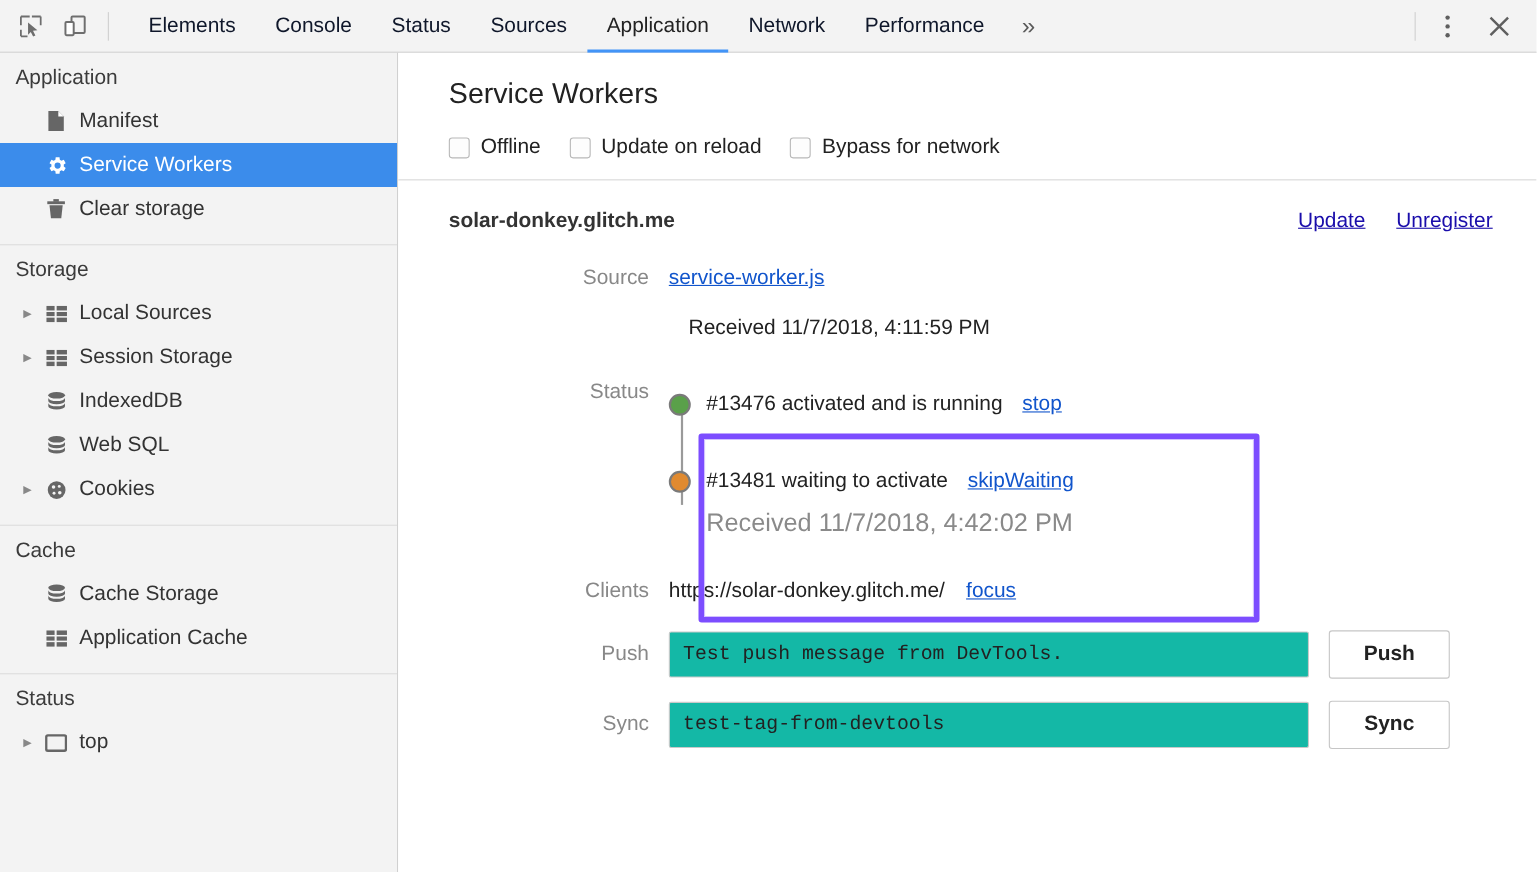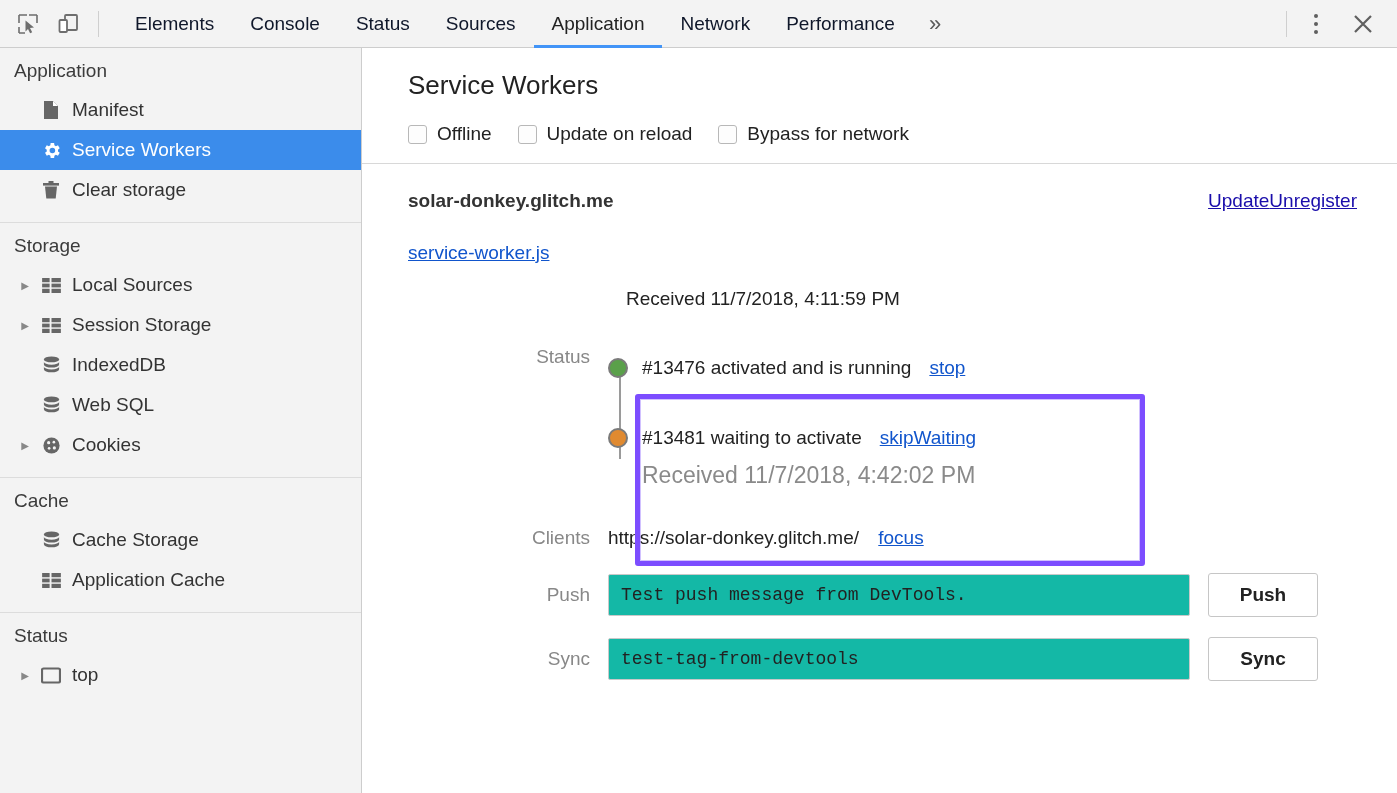--- a/index.html
+++ b/index.html
@@ -225,20 +225,21 @@
     margin-bottom: 26px;
   }
   .reg-scope {
     font-size: 19px;
     font-weight: bold;
     color: #333;
   }
   .reg-actions {
     margin-left: auto;
     display: flex;
+    gap: 28px;
   }
   .link {
     color: #1a0dab;
     text-decoration: underline;
     font-size: 19px;
     cursor: pointer;
   }
   .link-blue {
     color: #1155cc;
     text-decoration: underline;
@@ -637,20 +638,21 @@
 
         <div class="reg-head">
           <div class="reg-scope">solar-donkey.glitch.me</div>
           <div class="reg-actions">
             <span class="link">Update</span>
             <span class="link">Unregister</span>
           </div>
         </div>
 
         <div class="field-row">
+          <div class="field-label">Source</div>
           <div class="field-value">
             <span class="link-blue">service-worker.js</span>
           </div>
         </div>
 
         <div class="received">Received 11/7/2018, 4:11:59 PM</div>
 
         <div class="status-wrap">
           <div class="status-label">Status</div>
           <div class="status-body">

